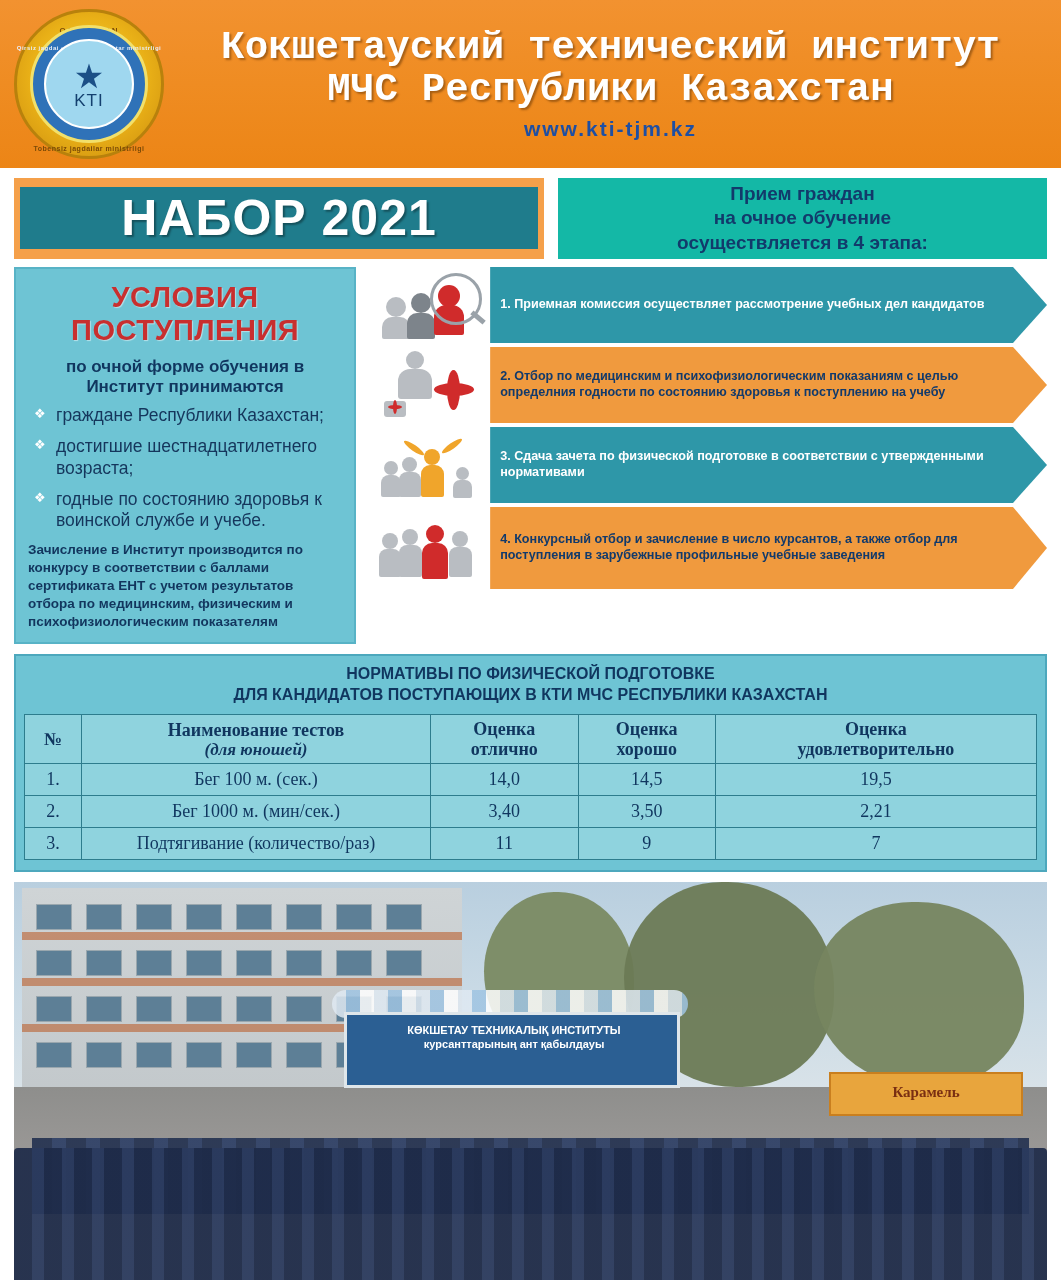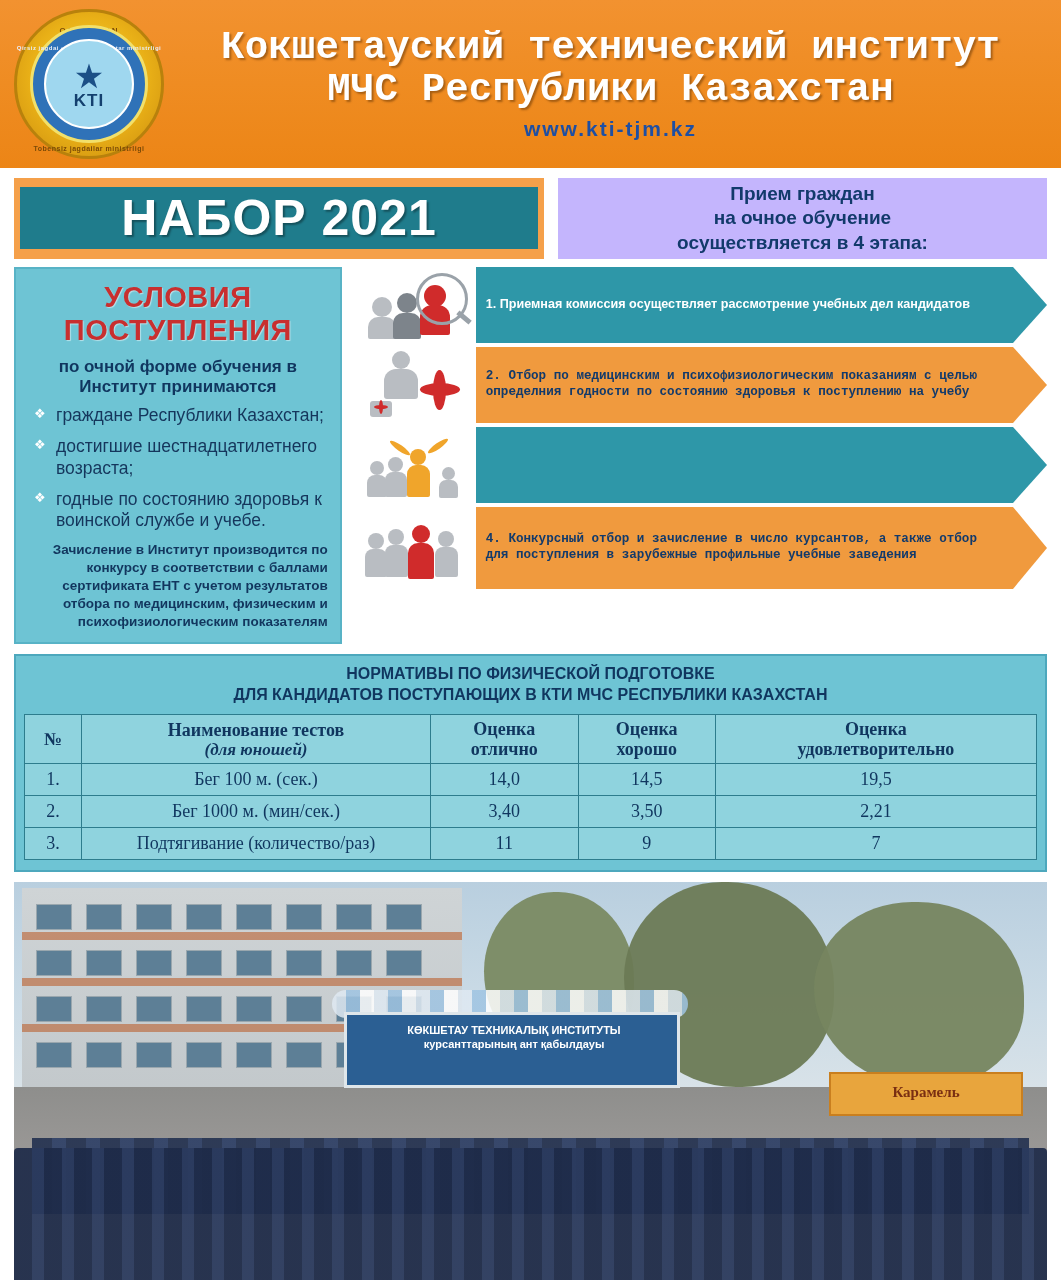--- a/index.html
+++ b/index.html
@@ -59,21 +59,21 @@
     align-items: center;
     justify-content: center;
   }
   .emblem-star {
     font-size: 34px;
     color: #1b4f86;
     line-height: 0.9;
     margin-top: 4px;
   }
   .emblem-kti {
-    font-weight: bold;
+    font-weight: normal;
     font-size: 17px;
     color: #14406f;
     letter-spacing: 1px;
   }
   .emblem-top-text {
     position: absolute;
     top: 17px;
     left: 0;
     right: 0;
     text-align: center;
@@ -155,21 +155,21 @@
   }
   .nabor-text {
     font-size: 50px;
     font-weight: bold;
     color: #ffffff;
     letter-spacing: 1px;
     text-shadow: 2px 2px 2px rgba(0,0,0,.35);
   }
   .priem-box {
     flex: 1 1 auto;
-    background: #c4b5fd;
+    background: #14b8a6;
     display: flex;
     align-items: center;
     justify-content: center;
     padding: 4px 8px;
     box-sizing: border-box;
   }
   .priem-text {
     text-align: center;
     font-size: 19px;
     font-weight: bold;
@@ -227,21 +227,21 @@
     left: 2px;
     top: 1px;
     color: #ffffff;
     font-size: 13px;
   }
   .zachislenie {
     margin-top: 8px;
     font-size: 13.5px;
     font-weight: bold;
     color: #12365e;
-    text-align: right;
+    text-align: left;
     line-height: 1.32;
   }
 
   .right-col {
     flex: 1 1 auto;
     display: flex;
     flex-direction: column;
     gap: 4px;
   }
   .stage {
@@ -275,21 +275,21 @@
   .stage-orange .arrow-shape { background: #f09a3e; }
   .stage-text {
     position: relative;
     z-index: 2;
     padding: 4px 40px 4px 10px;
     font-size: 12.6px;
     font-weight: bold;
     line-height: 1.26;
   }
   .stage-teal .stage-text { color: #ffffff; }
-  .stage-orange .stage-text { color: #123a6b; font-family: Liberation Mono, monospace; }
+  .stage-orange .stage-text { color: #123a6b; }
   .stage-4 { height: 82px; }
 
   
   .ic { position: relative; width: 100%; height: 100%; }
   .ic .g { position: absolute; background: #b9bdc2; border-radius: 50%; }
   .ic .red { background: #d02b2b; }
   .ic .dk { background: #7d848b; }
   .ic .ylw { background: #f0a52b; }
 
   
@@ -530,20 +530,21 @@
           <div class="g ylw" style="left:46px; top:22px; width:16px; height:16px;"></div>
           <div class="g ylw" style="left:43px; top:38px; width:23px; height:32px; border-radius:9px 9px 2px 2px;"></div>
           <div class="g ylw" style="left:62px; top:16px; width:24px; height:6px; transform:rotate(-35deg);"></div>
           <div class="g ylw" style="left:24px; top:18px; width:24px; height:6px; transform:rotate(35deg);"></div>
           <div class="g" style="left:78px; top:40px; width:13px; height:13px;"></div>
           <div class="g" style="left:75px; top:53px; width:19px; height:18px; border-radius:7px 7px 2px 2px;"></div>
         </div>
       </div>
       <div class="stage-body">
         <div class="arrow-shape"></div>
+        <div class="stage-text">3. Сдача зачета по физической подготовке в соответствии с утвержденными нормативами</div>
       </div>
     </div>
 
     <div class="stage stage-orange stage-4">
       <div class="stage-icon">
         <div class="ic">
           <div class="g" style="left:4px;  top:26px; width:16px; height:16px;"></div>
           <div class="g" style="left:1px;  top:42px; width:22px; height:28px; border-radius:8px 8px 2px 2px;"></div>
           <div class="g" style="left:24px; top:22px; width:16px; height:16px;"></div>
           <div class="g" style="left:21px; top:38px; width:23px; height:32px; border-radius:8px 8px 2px 2px;"></div>

